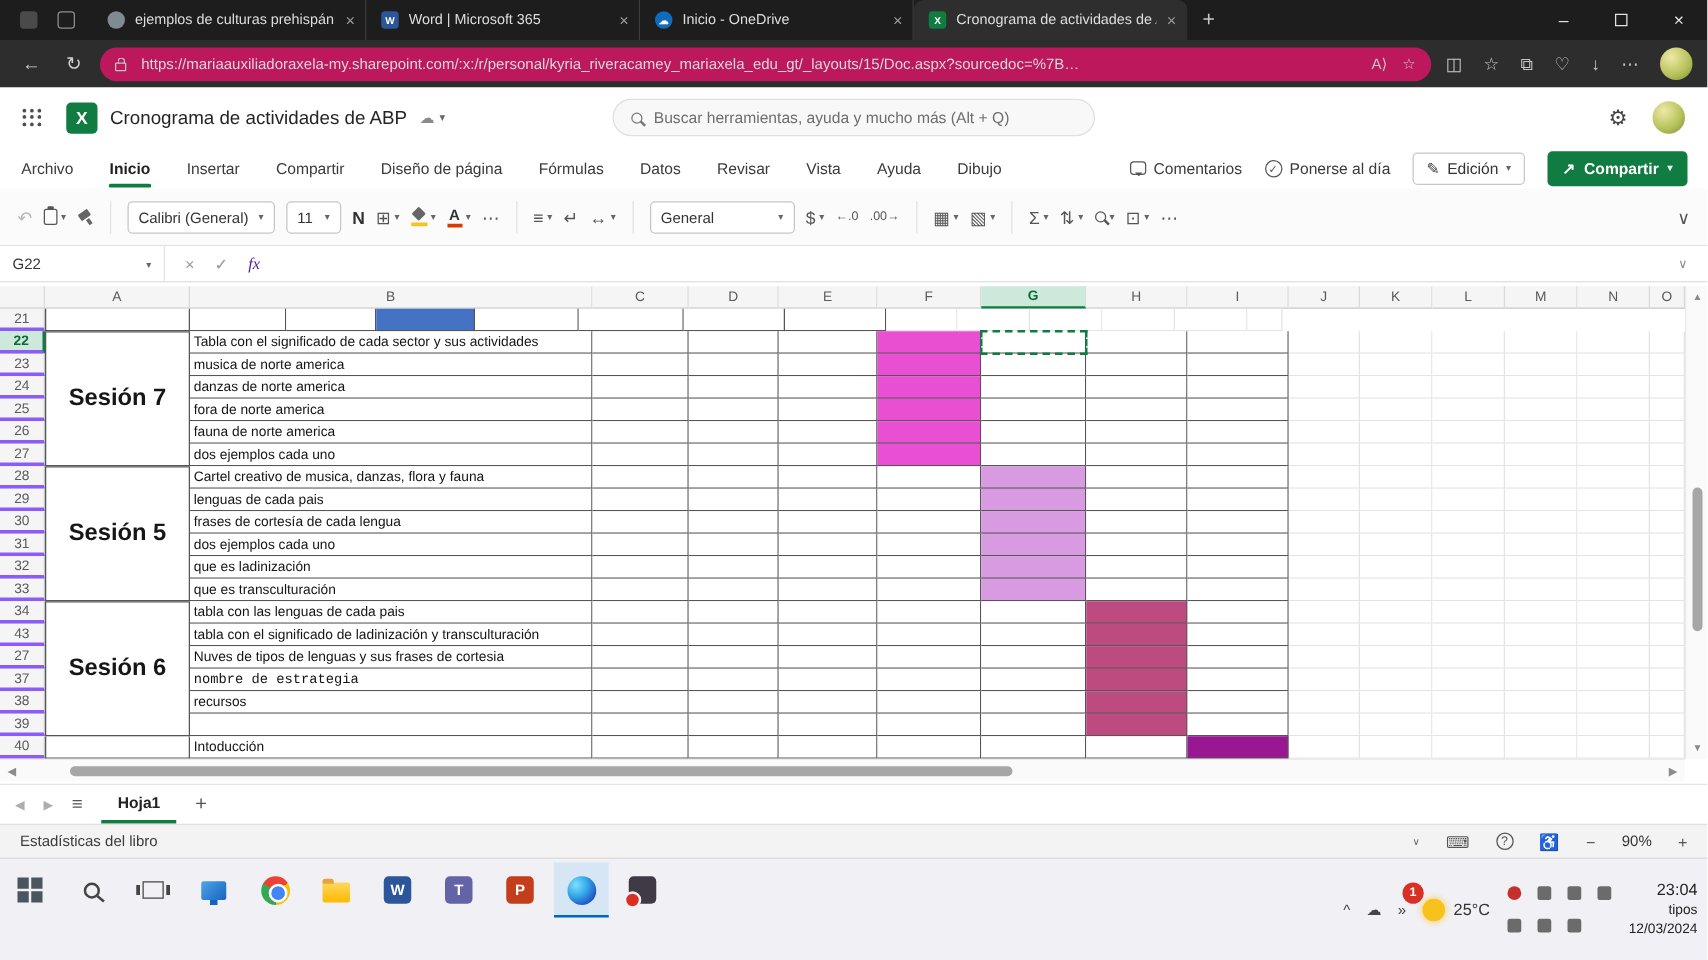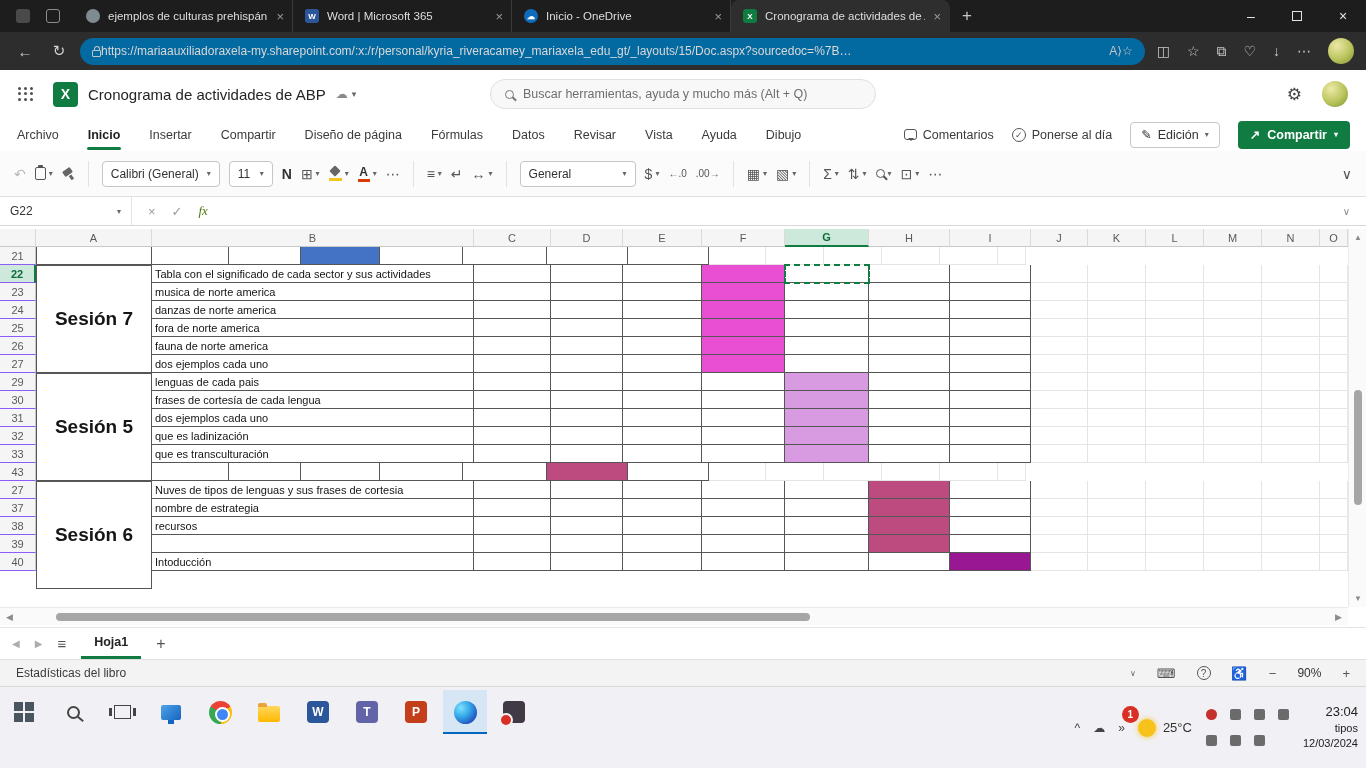--- a/index.html
+++ b/index.html
@@ -18,21 +18,21 @@
 .tab .close{color:#9B9B9B;font-size:13px;}
 .fav{width:14px;height:14px;border-radius:3px;display:flex;align-items:center;justify-content:center;font-size:8px;color:#fff;font-weight:700;flex:none;}
 .newtab{color:#C8C8C8;font-size:17px;margin-left:12px;}
 .winctl{margin-left:auto;display:flex;height:32px;}
 .winctl .wbtn{width:46px;height:32px;display:flex;align-items:center;justify-content:center;color:#E3E3E3;font-size:14px;}
 .maxbox{width:10px;height:10px;border:1.2px solid #E3E3E3;}
 
 
 .navbar{position:absolute;top:32px;left:0;width:1366px;height:38px;background:#2D2D2D;display:flex;align-items:center;padding:0 12px;gap:8px;}
 .nav-ic{font-size:15px;color:#CFCFCF;width:26px;text-align:center;flex:none;}
-.urlpill{flex:1;height:27px;border-radius:14px;background:#0369a1;display:flex;align-items:center;padding:0 12px;gap:0;min-width:0;}
+.urlpill{flex:1;height:27px;border-radius:14px;background:#be185d;display:flex;align-items:center;padding:0 12px;gap:12px;min-width:0;}
 .lock{width:9px;height:7px;border:1.3px solid #C4C4C4;border-radius:1px;position:relative;margin-top:4px;flex:none;}
 .lock:before{content:"";position:absolute;left:1px;top:-5px;width:4px;height:4px;border:1.3px solid #C4C4C4;border-bottom:none;border-radius:3px 3px 0 0;}
 .url{flex:1;color:#D8D8D8;font-size:12px;white-space:nowrap;overflow:hidden;}
 .pill-ic{color:#C6C6C6;font-size:12px;flex:none;}
 .nav-right{display:flex;align-items:center;gap:17px;margin-left:4px;}
 .nav-right .pill-ic{font-size:14px;}
 .avatar{width:26px;height:26px;border-radius:50%;background:#B9C45C;background:radial-gradient(circle at 35% 30%,#EDE9A8,#B9C45C 55%,#7E8F35);flex:none;}
 
 
 .appheader{position:absolute;top:70px;left:0;width:1366px;height:48px;background:#fff;display:flex;align-items:center;padding:0 18px;}
@@ -86,31 +86,31 @@
 .i-fontA{display:flex;flex-direction:column;align-items:center;line-height:1;}
 .i-fontA b{font-size:12px;color:#333;}
 .i-fontA i{width:12px;height:3px;background:#D83B01;display:block;margin-top:1px;}
 .mag2{width:9px;height:9px;border:1.6px solid #555;border-radius:50%;position:relative;}
 .mag2:after{content:"";position:absolute;width:5px;height:1.6px;background:#555;transform:rotate(45deg);right:-4px;bottom:-2px;}
 
 
 .fbar{position:absolute;top:197px;left:0;width:1366px;height:29px;background:#fff;border-bottom:1px solid #D8D8D8;display:flex;align-items:center;}
 .namebox{width:132px;height:100%;display:flex;align-items:center;justify-content:space-between;padding:0 10px;border-right:1px solid #E4E4E4;font-size:12px;color:#333;flex:none;}
 .fb-ic{color:#9A9A9A;font-size:13px;margin-left:16px;flex:none;}
-.fx{font-style:italic;font-family:"Liberation Serif",serif;font-size:13px;color:#4d7c0f;margin-left:16px;flex:none;}
+.fx{font-style:italic;font-family:"Liberation Serif",serif;font-size:13px;color:#4c1d95;margin-left:16px;flex:none;}
 .fb-input{flex:1;height:100%;margin-left:14px;font-size:12px;color:#333;display:flex;align-items:center;}
 .fb-collapse{color:#888;font-size:10px;margin-right:16px;flex:none;}
 
 
 .gridwrap{position:absolute;top:226px;left:0;width:1366px;height:401px;background:#fff;}
 .grid{position:absolute;left:0;top:3px;width:1348px;}
 .gr{display:flex;}
 .ch{height:18px;background:#F5F5F5;border-right:1px solid #DADADA;border-bottom:1px solid #C9C9C9;display:flex;align-items:center;justify-content:center;font-size:11px;color:#5A5A5A;flex:none;}
 .ch.sel{background:#CDE9DB;color:#0E6B39;border-bottom:2px solid #107C41;font-weight:700;}
-.rh{width:36px;height:18px;background:#F5F5F5;border-right:1px solid #C9C9C9;border-bottom:1px solid #8b5cf6;display:flex;align-items:center;justify-content:center;font-size:11px;color:#5A5A5A;flex:none;}
+.rh{width:36px;height:18px;background:#F5F5F5;border-right:1px solid #C9C9C9;border-bottom:3px solid #8b5cf6;display:flex;align-items:center;justify-content:center;font-size:11px;color:#5A5A5A;flex:none;}
 .rh.sel{background:#CDE9DB;color:#0E6B39;border-right:2px solid #107C41;font-weight:700;}
 .cell{height:18px;border-right:1px solid #E4E4E4;border-bottom:1px solid #E4E4E4;font-size:11px;color:#141414;display:flex;align-items:center;padding:0 3px;white-space:nowrap;overflow:hidden;flex:none;background:#fff;}
 .cell.tbl{border-right-color:#565656;border-bottom-color:#565656;}
 .merged{position:absolute;background:#fff;border:1px solid #565656;display:flex;align-items:center;justify-content:center;font-size:19px;font-weight:600;color:#161616;}
 .selbox{position:absolute;border:2px dashed #107C41;background:transparent;pointer-events:none;}
 .hscroll{position:absolute;left:0;top:381px;width:1348px;height:18px;background:#FAFAFA;border-top:1px solid #EAEAEA;}
 .hthumb{position:absolute;left:56px;top:5px;width:754px;height:8px;border-radius:4px;background:#A6A6A6;}
 .harrow{position:absolute;top:4px;font-size:9px;color:#8B8B8B;}
 .vscroll{position:absolute;right:0;top:3px;width:18px;height:378px;background:#FAFAFA;border-left:1px solid #EAEAEA;}
 .vthumb{position:absolute;left:5px;top:161px;width:8px;height:115px;border-radius:4px;background:#A6A6A6;}
@@ -526,20 +526,38 @@
           <div class="cell tbl" style="width: 81px;"></div>
           <div class="cell tbl" style="width: 81px;"></div>
           <div class="cell" style="width: 57px;"></div>
           <div class="cell" style="width: 58px;"></div>
           <div class="cell" style="width: 58px;"></div>
           <div class="cell" style="width: 58px;"></div>
           <div class="cell" style="width: 58px;"></div>
           <div class="cell" style="width: 28px;"></div>
         </div>
         <div class="gr">
+          <div class="rh">28</div>
+          <div class="cell tbl" style="width: 116px; border-left: 1px solid rgb(86, 86, 86);"></div>
+          <div class="cell tbl" style="width: 322px;">Cartel creativo de musica, danzas, flora y fauna</div>
+          <div class="cell tbl" style="width: 77px;"></div>
+          <div class="cell tbl" style="width: 72px;"></div>
+          <div class="cell tbl" style="width: 79px;"></div>
+          <div class="cell tbl" style="width: 83px;"></div>
+          <div class="cell tbl" style="width: 84px; background: rgb(216, 155, 226);"></div>
+          <div class="cell tbl" style="width: 81px;"></div>
+          <div class="cell tbl" style="width: 81px;"></div>
+          <div class="cell" style="width: 57px;"></div>
+          <div class="cell" style="width: 58px;"></div>
+          <div class="cell" style="width: 58px;"></div>
+          <div class="cell" style="width: 58px;"></div>
+          <div class="cell" style="width: 58px;"></div>
+          <div class="cell" style="width: 28px;"></div>
+        </div>
+        <div class="gr">
           <div class="rh">29</div>
           <div class="cell tbl" style="width: 116px; border-left: 1px solid rgb(86, 86, 86);"></div>
           <div class="cell tbl" style="width: 322px;">lenguas de cada pais</div>
           <div class="cell tbl" style="width: 77px;"></div>
           <div class="cell tbl" style="width: 72px;"></div>
           <div class="cell tbl" style="width: 79px;"></div>
           <div class="cell tbl" style="width: 83px;"></div>
           <div class="cell tbl" style="width: 84px; background: rgb(216, 155, 226);"></div>
           <div class="cell tbl" style="width: 81px;"></div>
           <div class="cell tbl" style="width: 81px;"></div>
@@ -616,22 +634,41 @@
           <div class="cell tbl" style="width: 81px;"></div>
           <div class="cell tbl" style="width: 81px;"></div>
           <div class="cell" style="width: 57px;"></div>
           <div class="cell" style="width: 58px;"></div>
           <div class="cell" style="width: 58px;"></div>
           <div class="cell" style="width: 58px;"></div>
           <div class="cell" style="width: 58px;"></div>
           <div class="cell" style="width: 28px;"></div>
         </div>
         <div class="gr">
+          <div class="rh">34</div>
+          <div class="cell tbl" style="width: 116px; border-left: 1px solid rgb(86, 86, 86);"></div>
+          <div class="cell tbl" style="width: 322px;">tabla con las lenguas de cada pais</div>
+          <div class="cell tbl" style="width: 77px;"></div>
+          <div class="cell tbl" style="width: 72px;"></div>
+          <div class="cell tbl" style="width: 79px;"></div>
+          <div class="cell tbl" style="width: 83px;"></div>
+          <div class="cell tbl" style="width: 84px;"></div>
+          <div class="cell tbl" style="width: 81px; background: rgb(189, 75, 128);"></div>
+          <div class="cell tbl" style="width: 81px;"></div>
+          <div class="cell" style="width: 57px;"></div>
+          <div class="cell" style="width: 58px;"></div>
+          <div class="cell" style="width: 58px;"></div>
+          <div class="cell" style="width: 58px;"></div>
+          <div class="cell" style="width: 58px;"></div>
+          <div class="cell" style="width: 28px;"></div>
+        </div>
+        <div class="gr">
           <div class="rh">43</div>
           <div class="cell tbl" style="width: 116px; border-left: 1px solid rgb(86, 86, 86);"></div>
+          <div class="cell tbl" style="width: 322px;">tabla con el significado de ladinización y transculturación</div>
           <div class="cell tbl" style="width: 77px;"></div>
           <div class="cell tbl" style="width: 72px;"></div>
           <div class="cell tbl" style="width: 79px;"></div>
           <div class="cell tbl" style="width: 83px;"></div>
           <div class="cell tbl" style="width: 84px;"></div>
           <div class="cell tbl" style="width: 81px; background: rgb(189, 75, 128);"></div>
           <div class="cell tbl" style="width: 81px;"></div>
           <div class="cell" style="width: 57px;"></div>
           <div class="cell" style="width: 58px;"></div>
           <div class="cell" style="width: 58px;"></div>
@@ -653,21 +690,21 @@
           <div class="cell" style="width: 57px;"></div>
           <div class="cell" style="width: 58px;"></div>
           <div class="cell" style="width: 58px;"></div>
           <div class="cell" style="width: 58px;"></div>
           <div class="cell" style="width: 58px;"></div>
           <div class="cell" style="width: 28px;"></div>
         </div>
         <div class="gr">
           <div class="rh">37</div>
           <div class="cell tbl" style="width: 116px; border-left: 1px solid rgb(86, 86, 86);"></div>
-          <div class="cell tbl" style="width: 322px;">nombre de estrategia</div>
+          <div class="cell tbl" style="width: 322px; font-family: Liberation Mono, monospace;">nombre de estrategia</div>
           <div class="cell tbl" style="width: 77px;"></div>
           <div class="cell tbl" style="width: 72px;"></div>
           <div class="cell tbl" style="width: 79px;"></div>
           <div class="cell tbl" style="width: 83px;"></div>
           <div class="cell tbl" style="width: 84px;"></div>
           <div class="cell tbl" style="width: 81px; background: rgb(189, 75, 128);"></div>
           <div class="cell tbl" style="width: 81px;"></div>
           <div class="cell" style="width: 57px;"></div>
           <div class="cell" style="width: 58px;"></div>
           <div class="cell" style="width: 58px;"></div>

